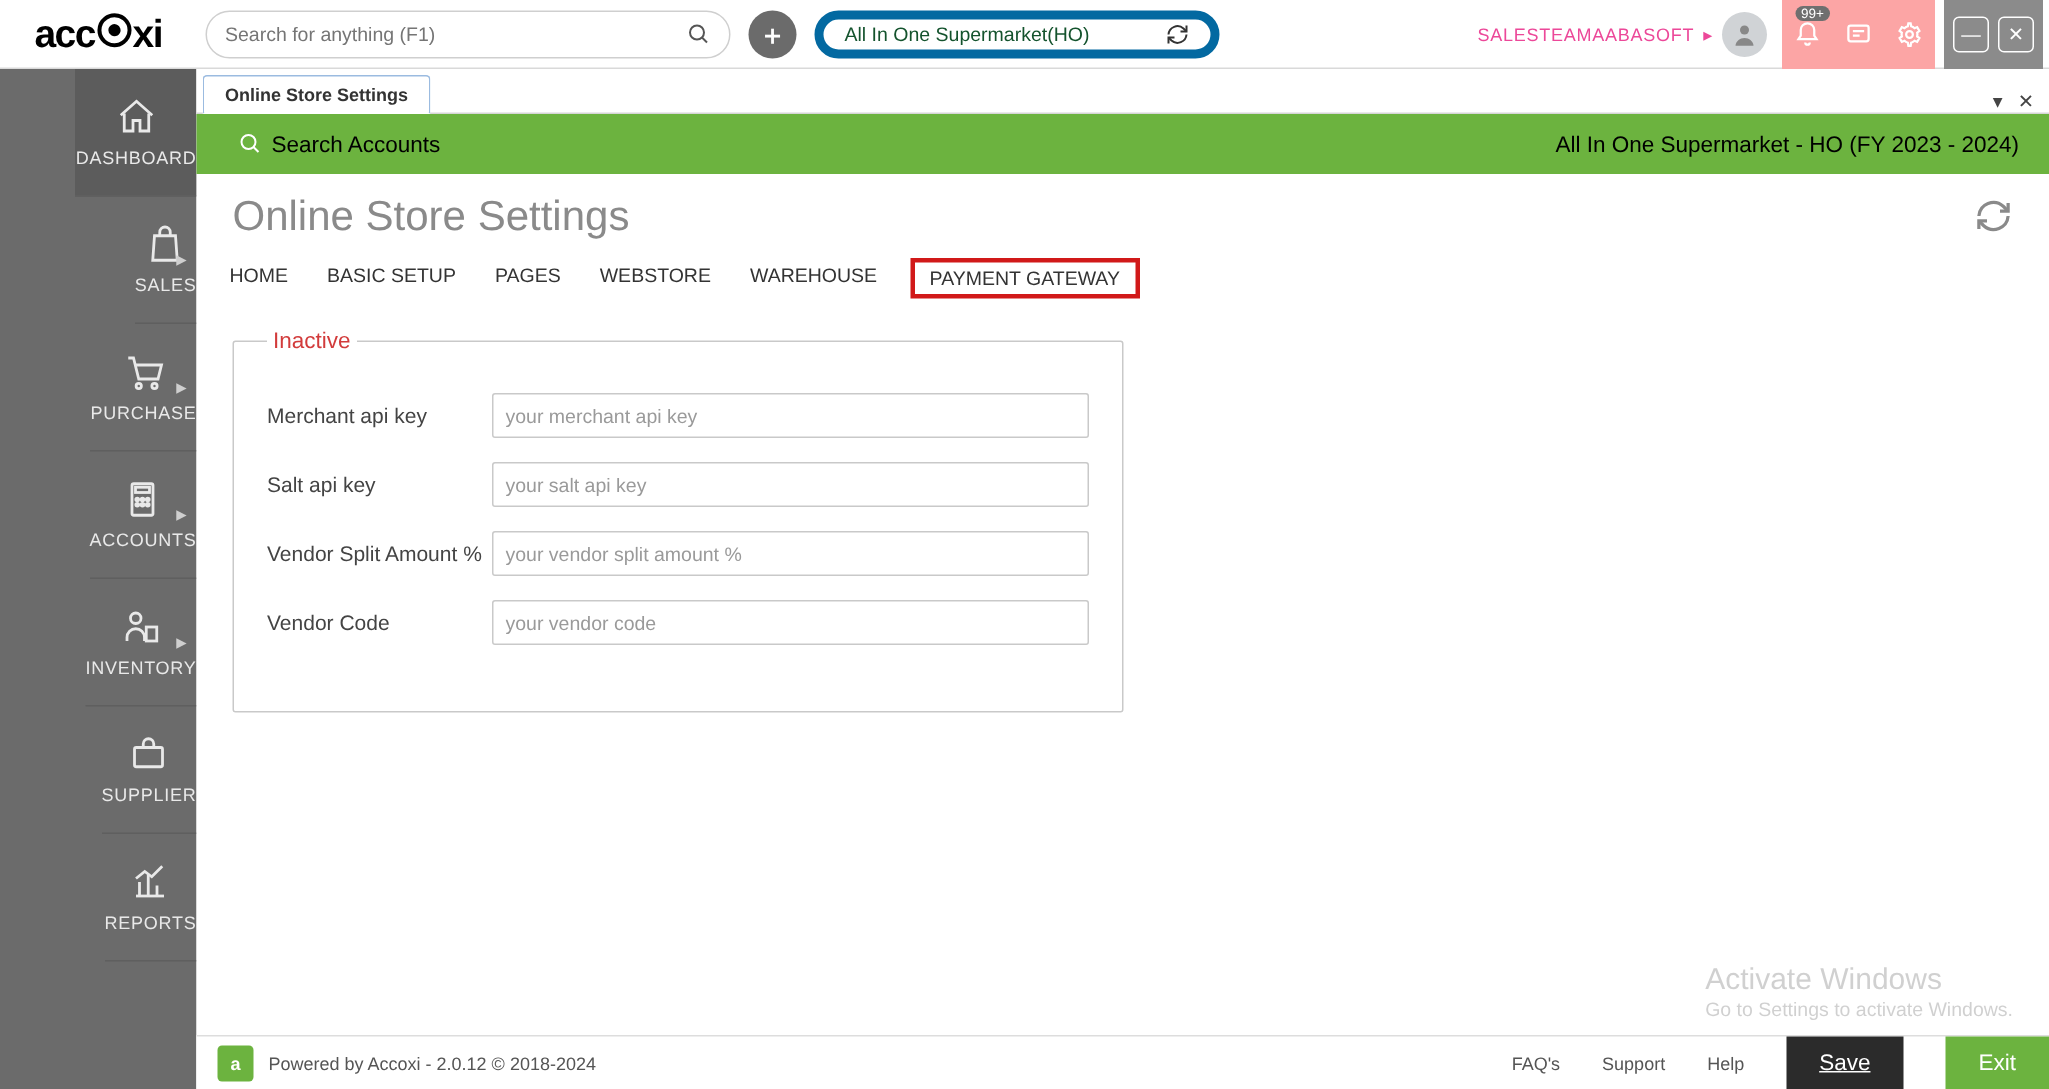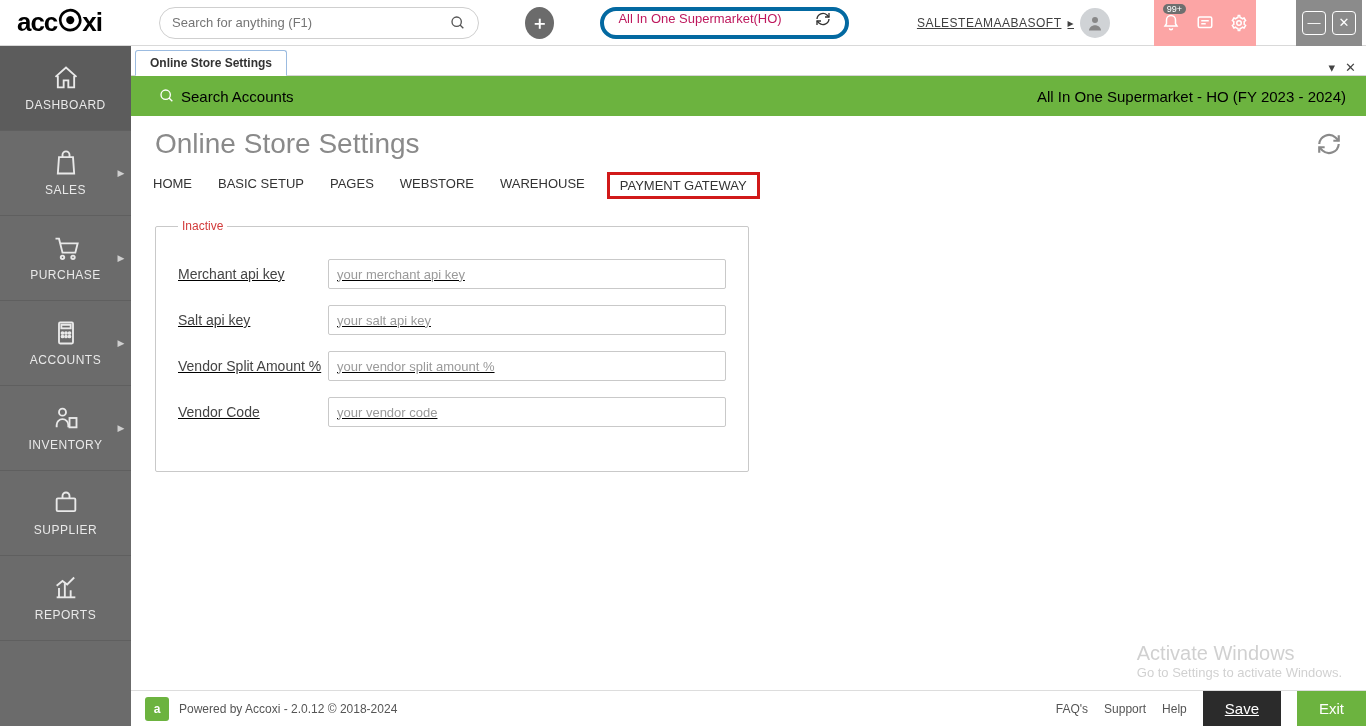--- a/index.html
+++ b/index.html
@@ -6,21 +6,20 @@
 html, body { width: 1366px; height: 726px; overflow: hidden; background: #fff; }
 
 
 .topbar {
   height: 46px;
   background: #fff;
   border-bottom: 1px solid #d9d9d9;
   display: flex;
   align-items: center;
   padding: 0 4px 0 0;
-  gap: 34px;
 }
 .logo {
   width: 131px; height: 46px;
   display: flex; align-items: center; justify-content: center;
   font-size: 26px; font-weight: 800; letter-spacing: -1px;
   color: #000;
 }
 .logo .o { display:inline-block; transform: translateY(-1px); }
 .search-wrap {
   margin-left: 6px;
@@ -34,27 +33,27 @@
 }
 .round-btn {
   width: 32px; height: 32px; border-radius: 50%;
   display: flex; align-items: center; justify-content: center;
   margin-left: 12px;
   background: #6b6b6b; color: #fff; font-size: 18px; font-weight: 700;
 }
 .company-pill {
   margin-left: 12px;
   width: 270px; height: 32px;
-  border: 4px solid #0369a1; border-radius: 16px;
-  display: flex; align-items: flex-start; padding: 0 14px;
-  color: #be185d; font-size: 13px;
+  border: 6px solid #0369a1; border-radius: 16px;
+  display: flex; align-items: center; padding: 0 14px;
+  color: #14532d; font-size: 13px;
 }
 .company-pill .sync { margin-left: auto; font-size: 14px; }
 .spacer { flex: 1; }
-.user-block { display: flex; align-items: center; gap: 6px; color: #404040; font-size: 12px; letter-spacing: .5px; text-decoration: underline; }
+.user-block { display: flex; align-items: center; gap: 6px; color: #ec4899; font-size: 12px; letter-spacing: .5px; }
 .avatar {
   width: 30px; height: 30px; border-radius: 50%;
   background: #d0d3d6; display:flex; align-items:center; justify-content:center; color:#555;
 }
 .icon-strip {
   height: 46px; background: #fca5a5; display: flex; align-items: center;
   margin-left: 10px;
 }
 .icon-strip .ic {
   width: 34px; height: 46px; display:flex; align-items:center; justify-content:center;
@@ -71,21 +70,21 @@
 }
 .win-ctrl .wc {
   width: 24px; height: 24px; border: 1.5px solid #fff; border-radius: 4px;
   display:flex; align-items:center; justify-content:center; color:#fff; font-size:13px;
 }
 
 
 .layout { display: flex; height: calc(726px - 46px); }
 .sidebar {
   width: 131px; background: #6b6b6b; color: #e9e9e9;
-  display: flex; flex-direction: column;
+  display: flex; flex-direction: column; align-items: flex-end;
 }
 .side-item {
   height: 85px; border-bottom: 1px solid #5f5f5f;
   display: flex; flex-direction: column; align-items: center; justify-content: center;
   gap: 6px; font-size: 12px; letter-spacing: .5px; position: relative;
   color: #e9e9e9;
 }
 .side-item:first-child { background:#5c5c5c; }
 .side-item .chev {
   position: absolute; right: 6px; top: 50%; transform: translateY(-50%);
@@ -129,42 +128,42 @@
 .subtab.active {
   border: 3px solid #d11919; padding: 3px 10px;
 }
 
 .form-wrap { padding: 12px 24px; }
 fieldset.form-box {
   border: 1px solid #c9c9c9; border-radius: 2px;
   width: 594px; padding: 26px 22px 44px 22px;
 }
 fieldset.form-box legend {
-  color: #d23b3b; font-size: 12px; padding: 0 4px;
-}
-.frow { display:flex; align-items:center; margin-bottom: 16px; text-decoration: underline; }
+  color: #d23b3b; font-size: 15px; padding: 0 4px;
+}
+.frow { display:flex; align-items:center; margin-bottom: 16px; }
 .flabel { width: 150px; font-size: 14px; color:#444; }
 .finput {
   flex:1; height: 30px; border:1px solid #c9c9c9; border-radius:2px;
   padding: 0 8px; font-size: 13px; color:#a21caf; outline:none; background:#fff;
 }
 .finput::placeholder { color:#9a9a9a; }
 
 
 .footer {
   position:absolute; left:0; right:0; bottom:0;
   height: 36px; border-top:1px solid #ddd; background:#fff;
   display:flex; align-items:center; padding: 0 0 0 14px;
   font-size: 12px; color:#555;
 }
 .footer .logo-sm {
   width:24px; height:24px; background:#6cb33f; border-radius:3px;
   margin-right:10px; display:flex; align-items:center; justify-content:center; color:#fff; font-weight:700;
 }
-.footer .links { margin-left:auto; display:flex; align-items:center; gap:16px; padding-right:0; }
+.footer .links { margin-left:auto; display:flex; align-items:center; gap:28px; padding-right:0; }
 .footer .btn {
   height:36px; padding: 0 22px; display:flex; align-items:center;
   color:#fff; font-size:15px;
 }
 .btn-save { background:#2b2b2b; text-decoration: underline; }
 .btn-exit { background:#6cb33f; }
 
 
 .watermark {
   position:absolute; right: 24px; bottom: 46px; text-align:left;

